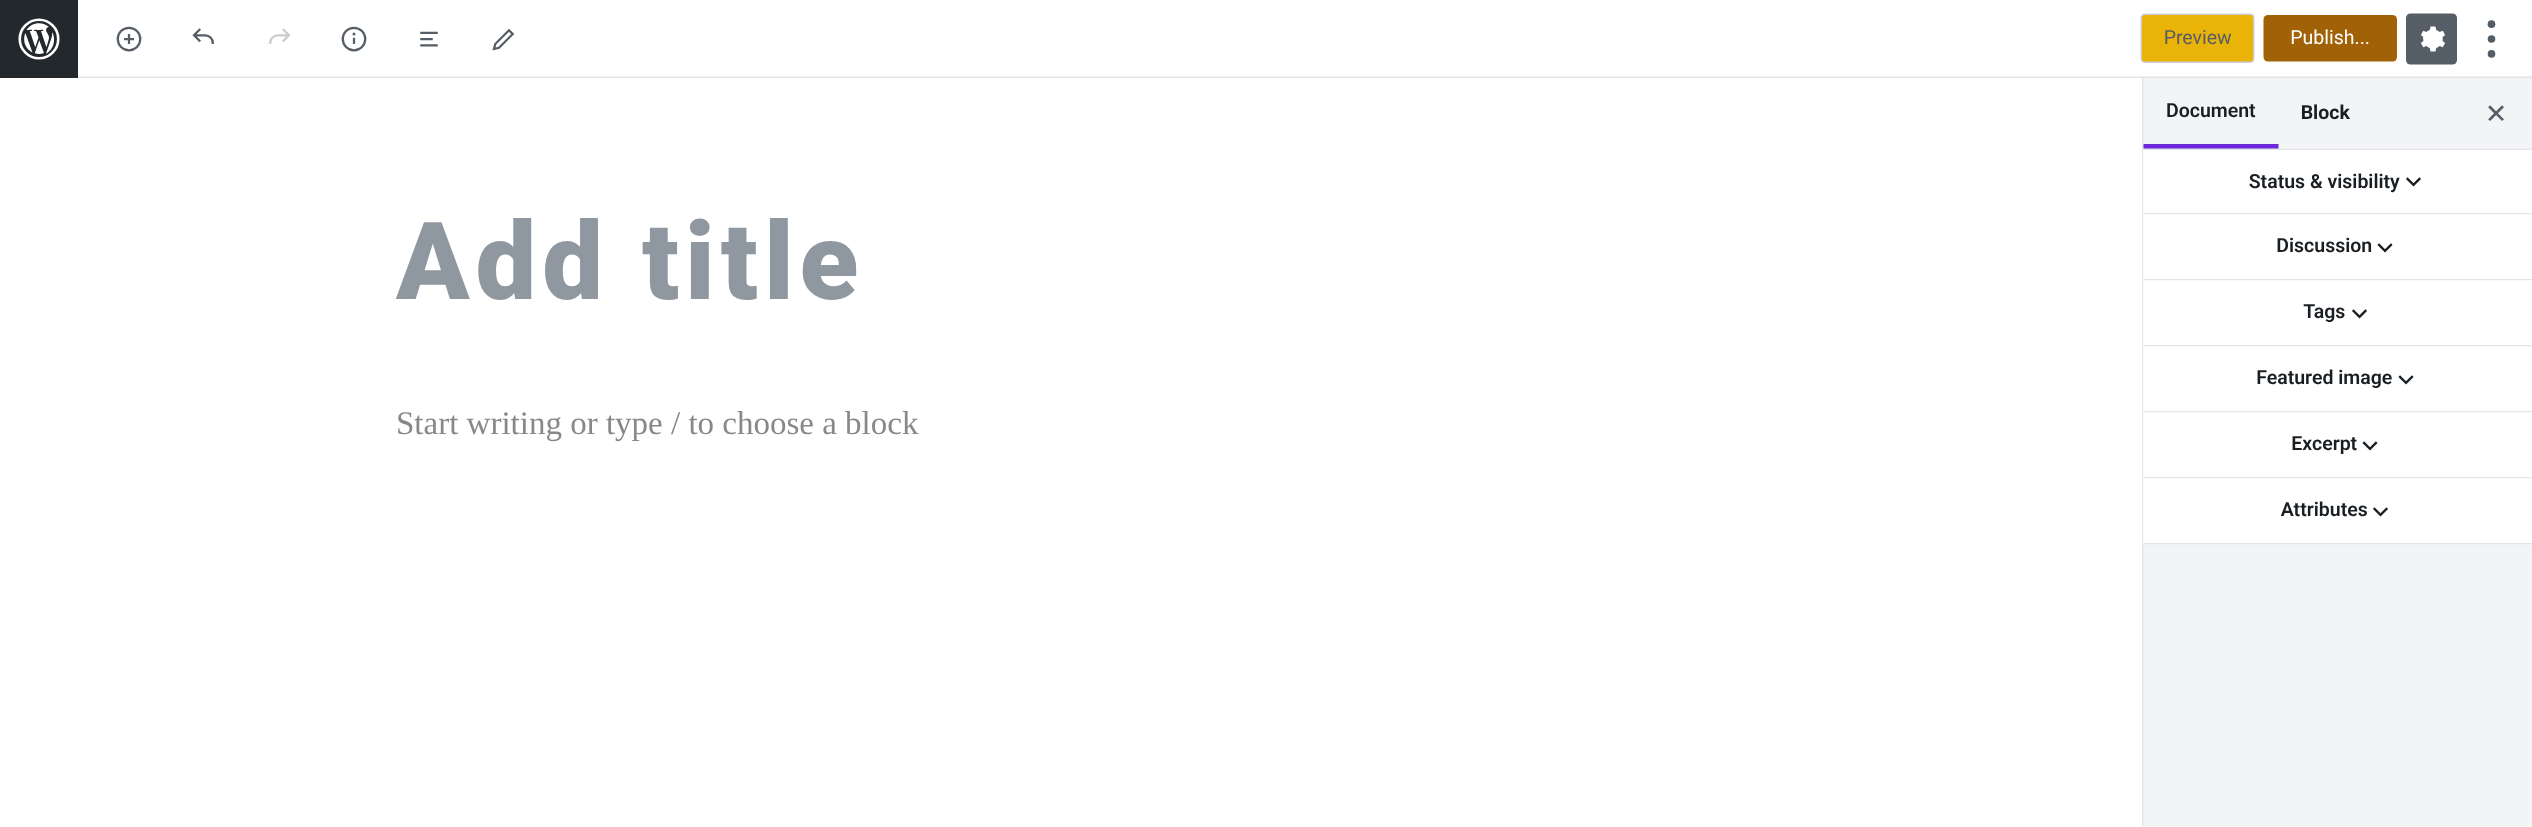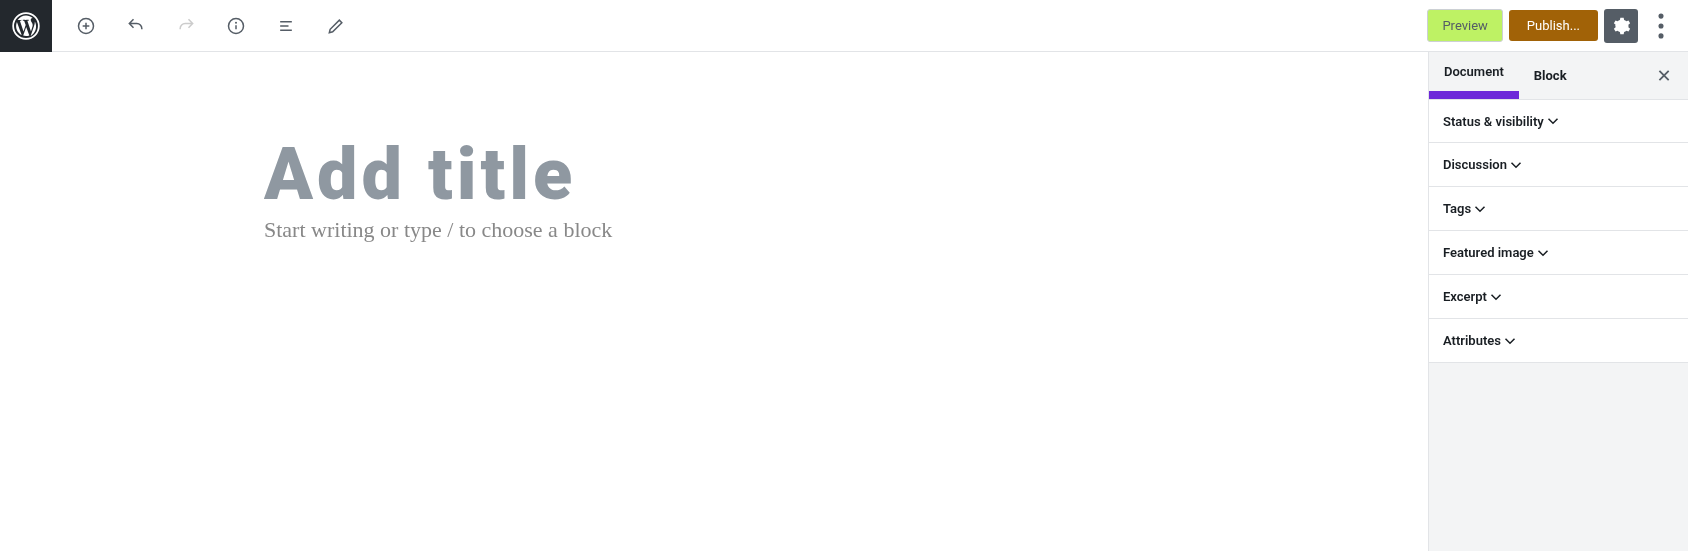--- a/index.html
+++ b/index.html
@@ -5,38 +5,38 @@
 * { margin: 0; padding: 0; box-sizing: border-box; font-family: -apple-system, BlinkMacSystemFont, "Segoe UI", Roboto, sans-serif; }
 body { width: 1688px; height: 551px; background: #fff; display: flex; flex-direction: column; overflow: hidden; }
 .topbar { height: 52px; display: flex; align-items: center; border-bottom: 1px solid #e2e4e7; }
 .wp-logo { width: 52px; height: 52px; background: #23282d; display: flex; align-items: center; justify-content: center; }
 .wp-logo svg { width: 28px; height: 28px; }
 .toolbar-left { display: flex; align-items: center; padding-left: 16px; gap: 14px; }
 .tool-btn { width: 36px; height: 36px; display: flex; align-items: center; justify-content: center; background: none; border: none; cursor: pointer; color: #555d66; }
 .tool-btn.disabled { color: #ccc; }
 .tool-btn svg { width: 20px; height: 20px; }
 .toolbar-right { margin-left: auto; display: flex; align-items: center; gap: 6px; padding-right: 10px; }
-.btn-preview { padding: 8px 14px; border: 1px solid #ccd0d4; background: #bef264; border-radius: 3px; font-size: 13px; color: #555d66; cursor: pointer; }
+.btn-preview { padding: 8px 14px; border: 1px solid #ccd0d4; background: #eab308; border-radius: 3px; font-size: 13px; color: #555d66; cursor: pointer; }
 .btn-publish { padding: 8px 18px; border: none; background: #a16207; color: #fff; border-radius: 3px; font-size: 13px; cursor: pointer; }
 .btn-settings { width: 34px; height: 34px; background: #555d66; border: none; border-radius: 3px; display: flex; align-items: center; justify-content: center; cursor: pointer; }
 .btn-settings svg { width: 20px; height: 20px; color: #fff; }
 .btn-more { width: 34px; height: 34px; background: none; border: none; display: flex; align-items: center; justify-content: center; cursor: pointer; color: #555d66; }
 .body-row { display: flex; flex: 1; }
 .editor { flex: 1; padding-top: 80px; display: flex; flex-direction: column; align-items: center; }
 .title-input { border: none; outline: none; font-size: 72px; font-weight: 900; letter-spacing: 4px; color: #23282d; width: 900px; font-family: inherit; }
 .title-input::placeholder { color: #8f98a1; }
-.body-input { border: none; outline: none; font-size: 22px; font-family: Georgia, "Times New Roman", serif; color: #23282d; width: 900px; }
+.body-input { border: none; outline: none; font-size: 22px; font-family: Georgia, "Times New Roman", serif; color: #23282d; width: 900px; margin-top: 52px; }
 .body-input::placeholder { color: #888; }
 .sidebar { width: 260px; border-left: 1px solid #e2e4e7; background: #f3f4f5; display: flex; flex-direction: column; }
 .tabs { display: flex; align-items: center; height: 47px; position: relative; }
 .tab { padding: 0 15px; height: 100%; display: flex; align-items: center; font-size: 13px; font-weight: 700; color: #191e23; cursor: pointer; border: none; background: none; }
-.tab.active { border-bottom: 8px solid #6d28d9; font-weight: 600; }
+.tab.active { border-bottom: 3px solid #6d28d9; font-weight: 600; }
 .tab-close { margin-left: auto; width: 36px; height: 36px; display: flex; align-items: center; justify-content: center; cursor: pointer; border: none; background: none; color: #555d66; font-size: 18px; margin-right: 6px; }
 .panels { background: #fff; }
-.panel { height: 44px; display: flex; align-items: center; justify-content: flex-start; padding: 0 14px; border-bottom: 1px solid #e2e4e7; cursor: pointer; background: #fff; border-top: none; border-left: none; border-right: none; width: 100%; text-align: left; }
+.panel { height: 44px; display: flex; align-items: center; justify-content: center; padding: 0 14px; border-bottom: 1px solid #e2e4e7; cursor: pointer; background: #fff; border-top: none; border-left: none; border-right: none; width: 100%; text-align: left; }
 .panel:first-child { border-top: 1px solid #e2e4e7; }
 .panel-title { font-size: 13px; font-weight: 600; color: #191e23; }
 .panel svg { width: 18px; height: 18px; color: #191e23; }
 </style>
 </head>
 <body>
 
 <div class="topbar">
   <div class="wp-logo">
     <svg viewBox="0 0 24 24">

